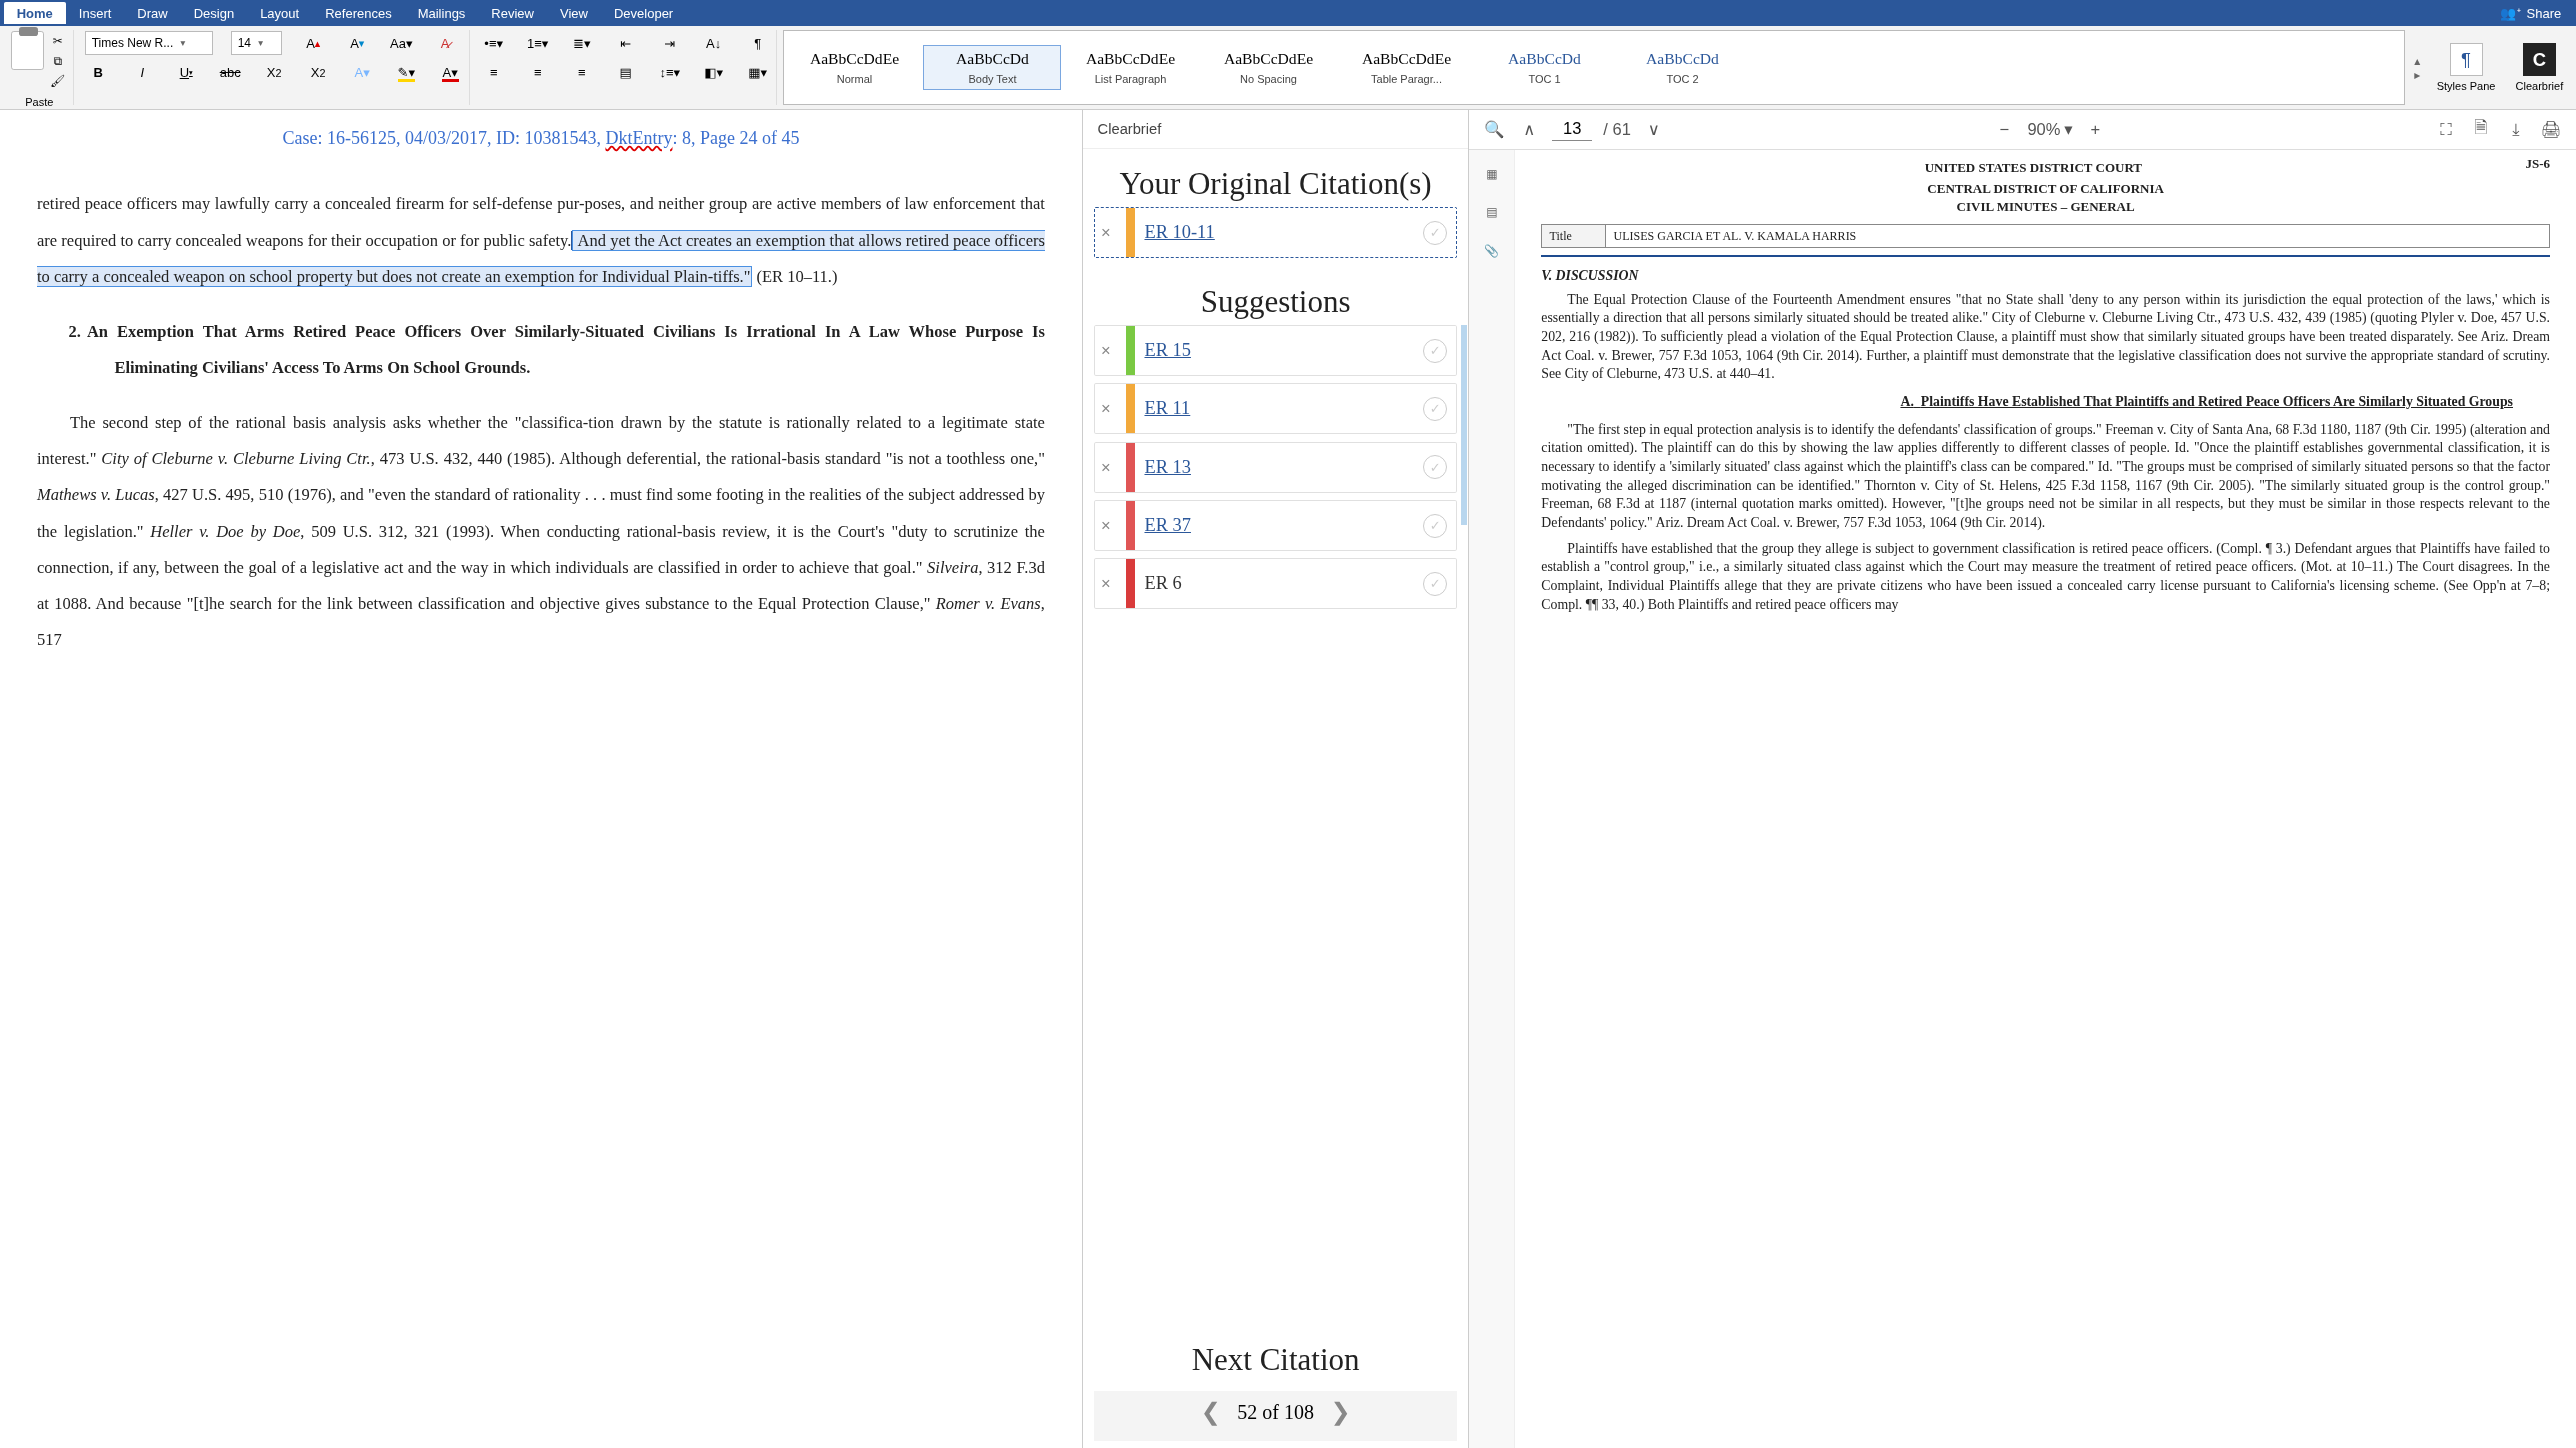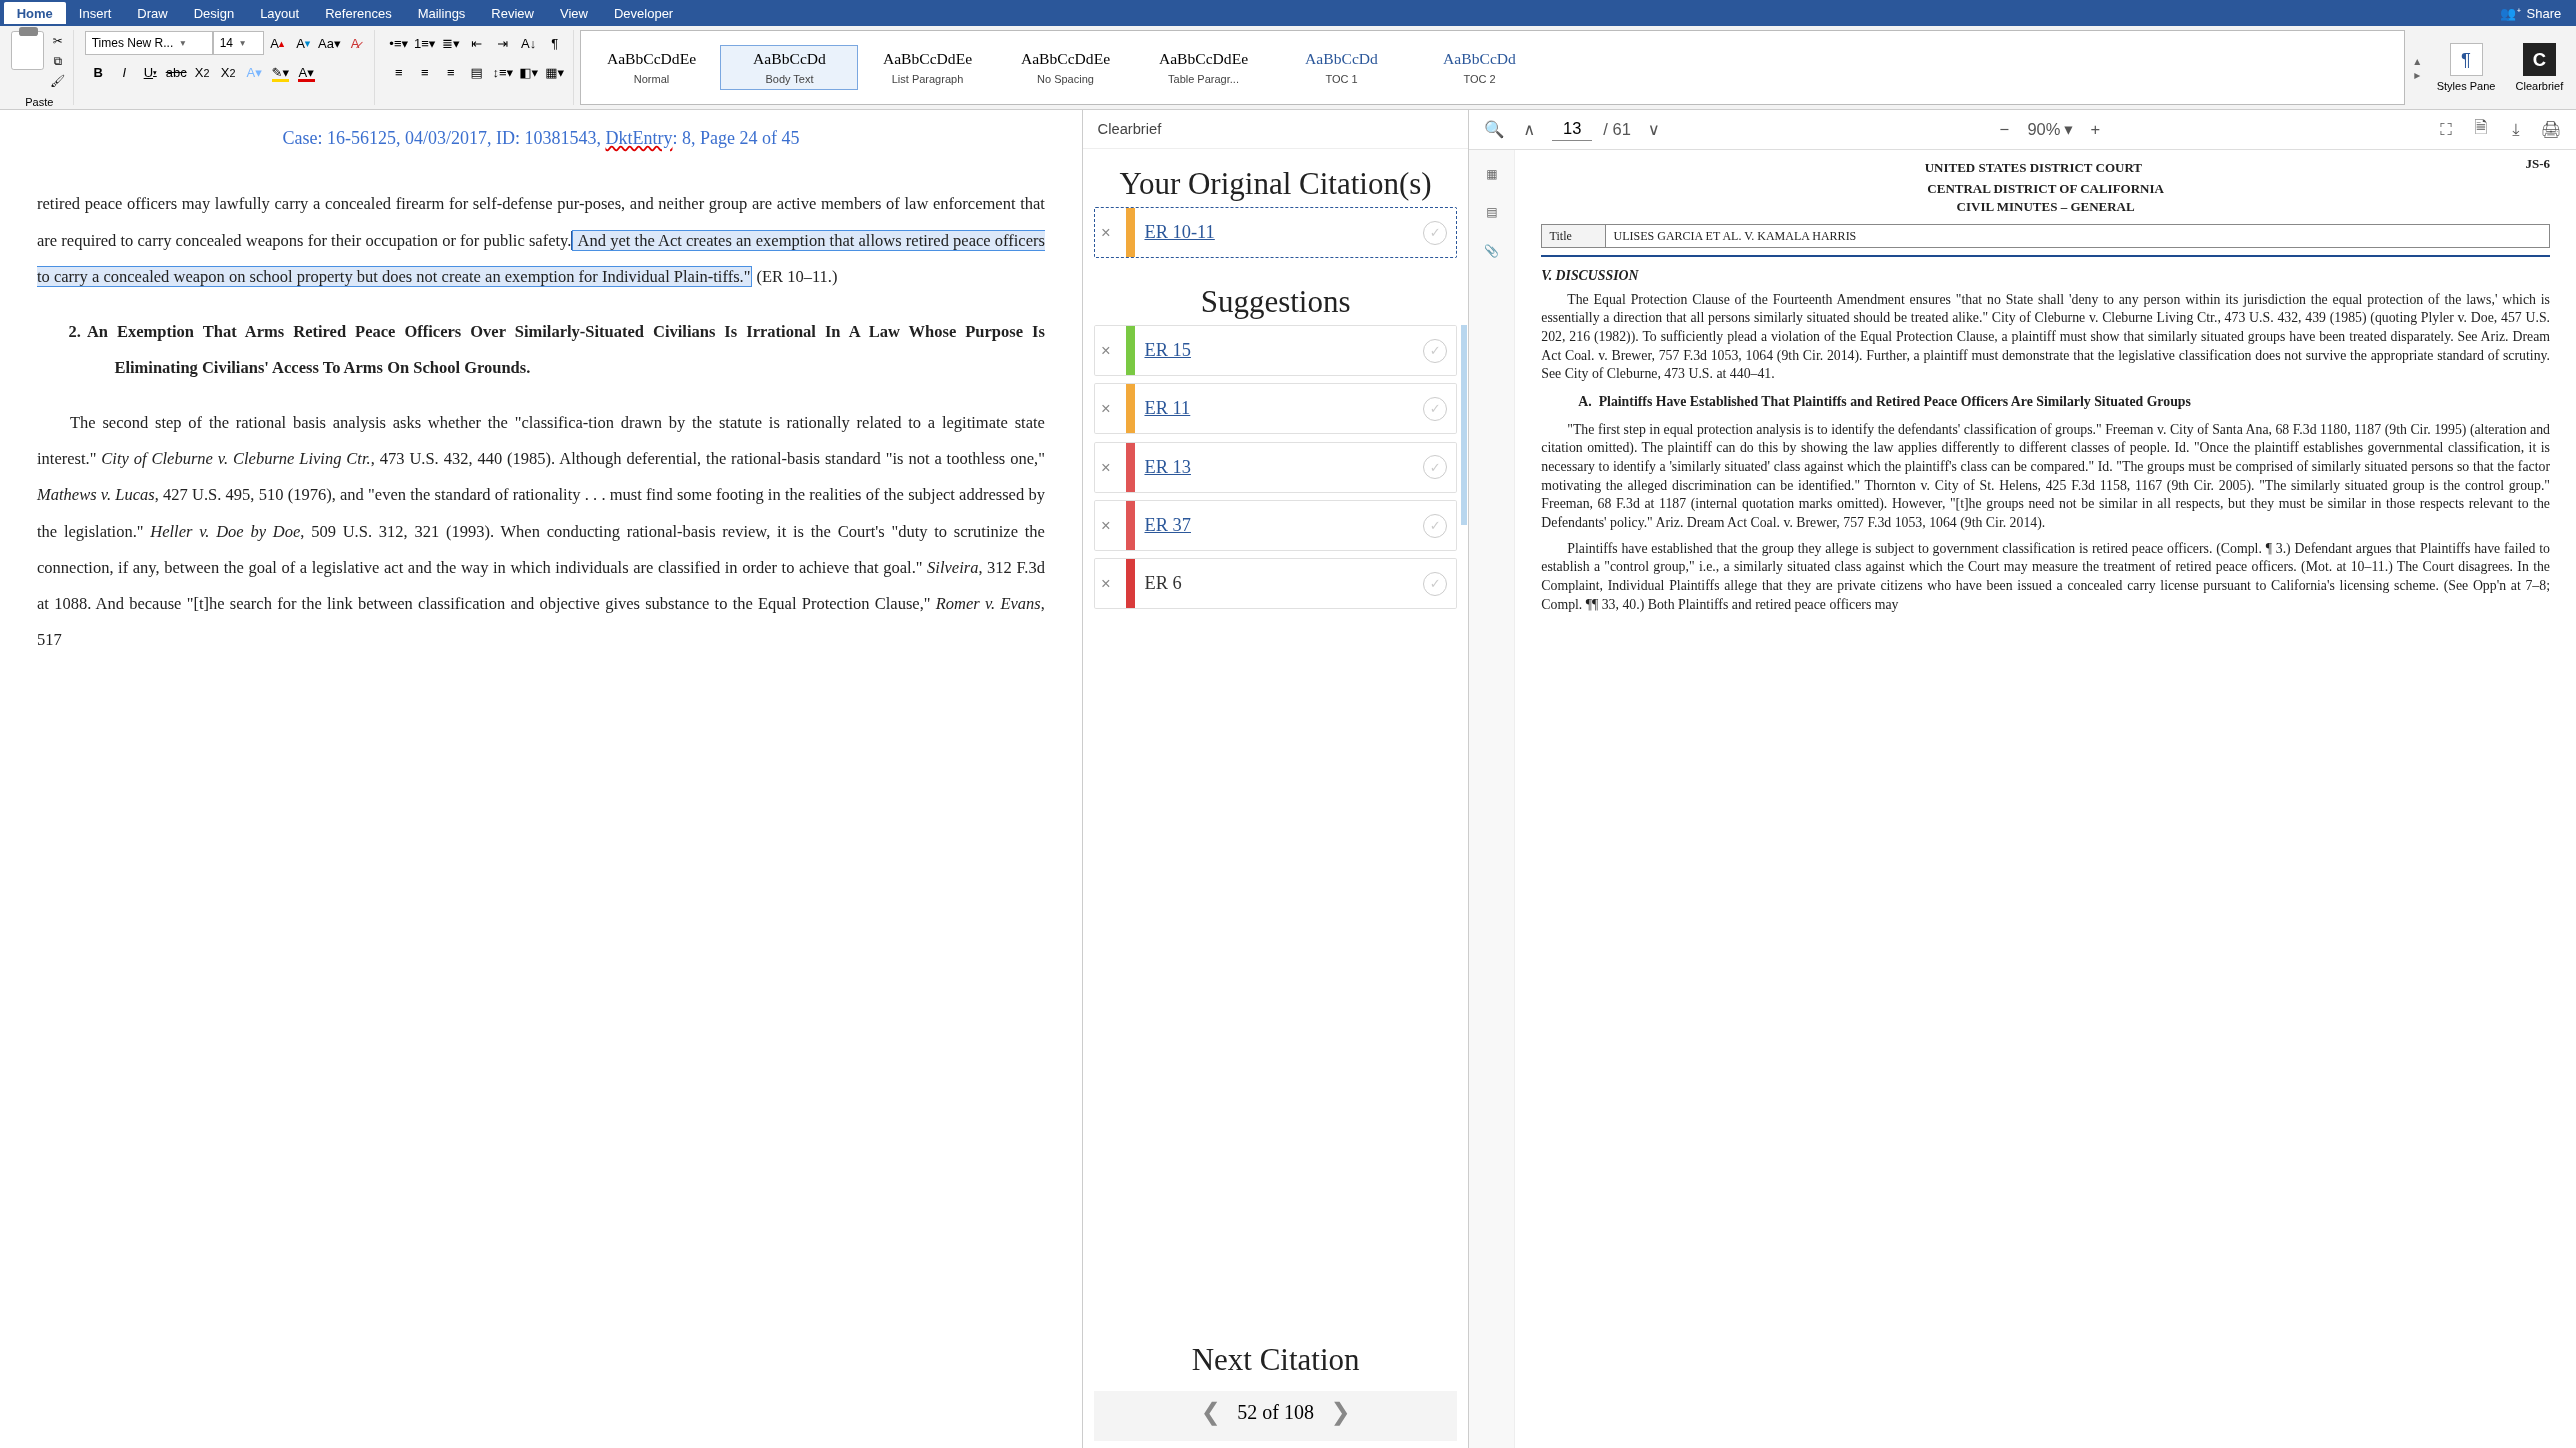--- a/index.html
+++ b/index.html
@@ -14,21 +14,21 @@
 
 
 .ribbon-toolbar { display: flex; align-items: stretch; background: #f3f3f3; border-bottom: 0.9px solid #ccc; height: 84px; padding: 3.7px 5.5px; gap: 5.5px; }
 .rb-group { display: flex; flex-direction: column; align-items: center; border-right: 0.9px solid #ddd; padding: 1.8px 5.5px; }
 .rb-paste { display:flex; flex-direction:column; align-items:center; justify-content:space-between; }
 .rb-paste-icon { width: 33px; height: 39px; background: linear-gradient(#fff,#fff); border:0.9px solid #bbb; border-radius:2.8px; position:relative; }
 .rb-paste-icon::before{content:""; position:absolute; top:-5.5px; left:7.3px; width:18.4px; height:9.2px; background:#888; border-radius:2.8px;}
 .rb-paste-label { font-size: 11px; margin-top:5.5px;}
 .rb-mini { width:20px;height:18.4px;display:flex;align-items:center;justify-content:center;}
 
-.rb-font-row { display:flex; gap:0; align-items:center; }
+.rb-font-row { display:flex; gap:18px; align-items:center; }
 .rb-select { background:#fff; border:0.9px solid #bbb; padding:1.8px 5.5px; height:24px; display:flex; align-items:center; gap:5.5px; font-size:12px;}
 .rb-select .caret{font-size:8.3px;color:#666;}
 .rb-btn { width:26px; height:24px; display:flex; align-items:center; justify-content:center; border:0.9px solid transparent; font-size:13px; cursor:pointer; }
 .rb-bold{font-weight:bold;}
 .rb-ital{font-style:italic;}
 .rb-under{text-decoration:underline;}
 .rb-strike{text-decoration:line-through;}
 .rb-highlight{position:relative;}
 .rb-highlight::after{content:"";position:absolute;bottom:1.8px;left:3.7px;right:3.7px;height:2.8px;background:#ffd500;}
 .rb-fontcolor{position:relative;}
@@ -93,21 +93,21 @@
 .pdf-doc{flex:1;overflow-y:auto;padding:5.5px 26px 18.4px;font-family:'Times New Roman',serif;font-size:13.8px;line-height:1.35;color:#222;}
 .pdf-js6{float:right;font-size:13px;font-weight:bold;}
 .pdf-hdr{text-align:center;font-weight:bold;font-size:13px;margin-top:3.7px;}
 .pdf-subhdr{text-align:center;font-weight:bold;font-size:13px;margin-bottom:9.2px;}
 .pdf-table{width:100%;border-collapse:collapse;margin:7.3px 0;}
 .pdf-table td{border:0.9px solid #888;padding:2.8px 7.3px;font-size:12px;}
 .pdf-table td:first-child{background:#f3f3f3;width:64px;}
 .pdf-rule{border-top:2.8px double #1e4b8f;margin:5.5px 0;}
 .pdf-sec{font-weight:bold;margin:9.2px 0 5.5px;font-style:italic;}
 .pdf-p{text-indent:26px;text-align:justify;margin-bottom:7.3px;}
-.pdf-subsec{text-align:left;font-weight:bold;margin:9.2px 37px;}
+.pdf-subsec{text-align:right;font-weight:bold;margin:9.2px 37px;text-decoration:underline;}
 
 @keyframes blink{50%{opacity:0;}}
 </style>
 </head>
 <body>
 
 <div class="word-app">
   <div class="ribbon-tabs">
     <div class="ribbon-tab active">Home</div>
     <div class="ribbon-tab">Insert</div>

